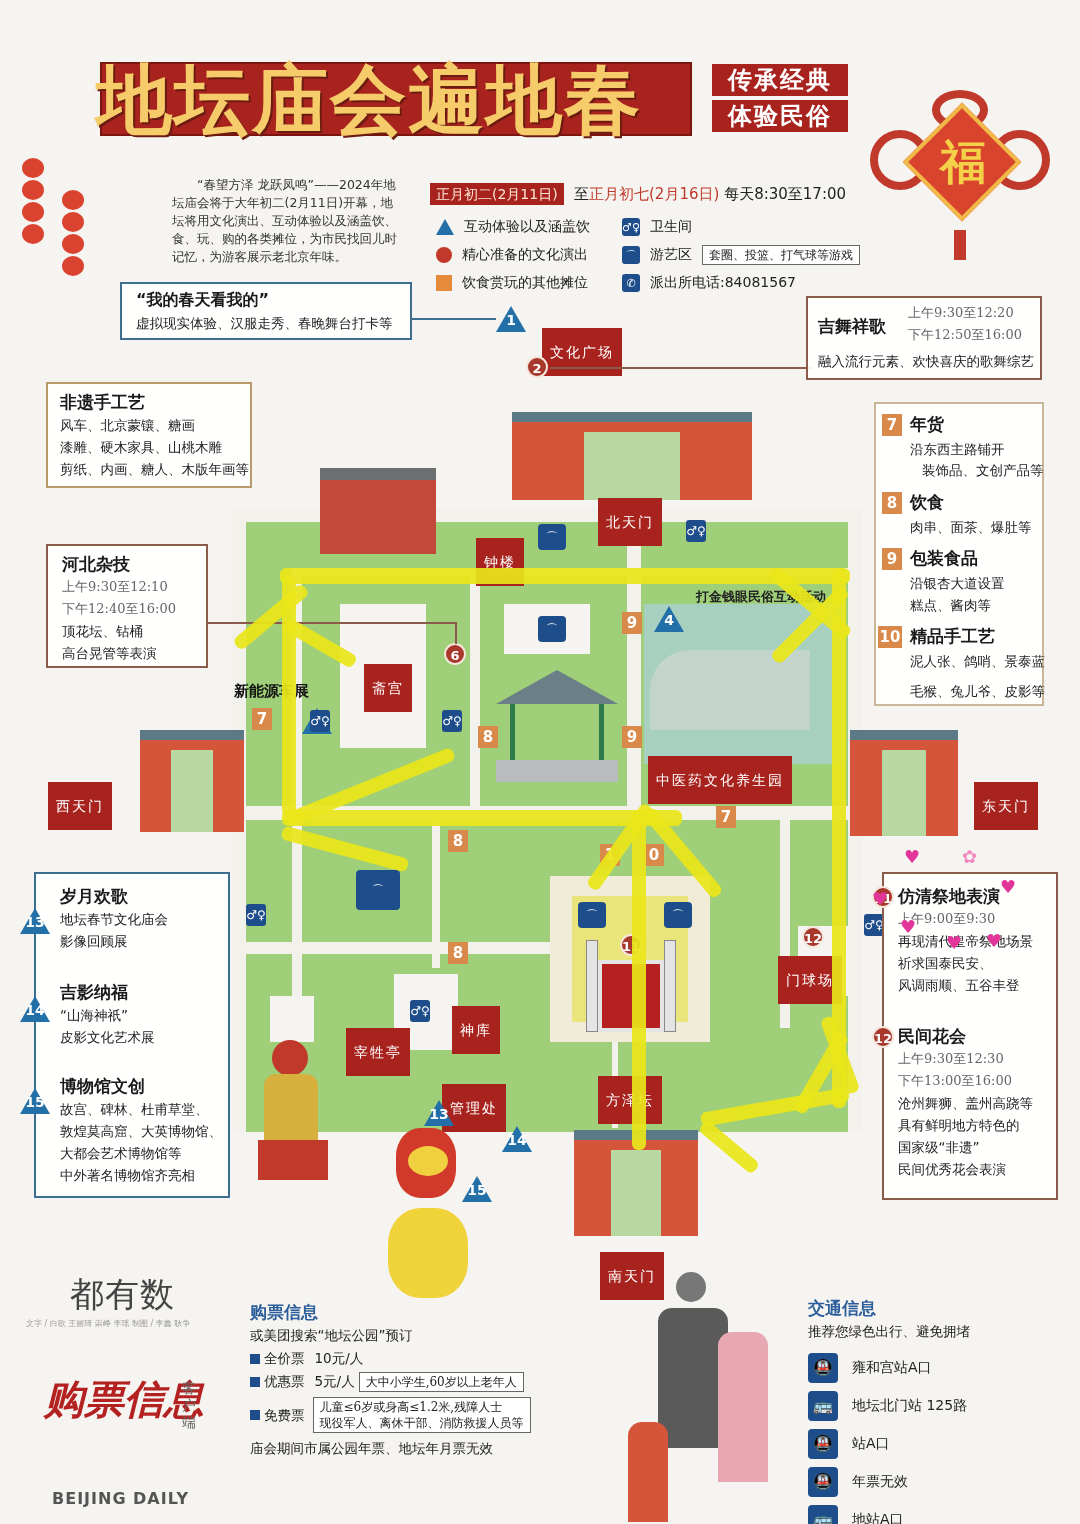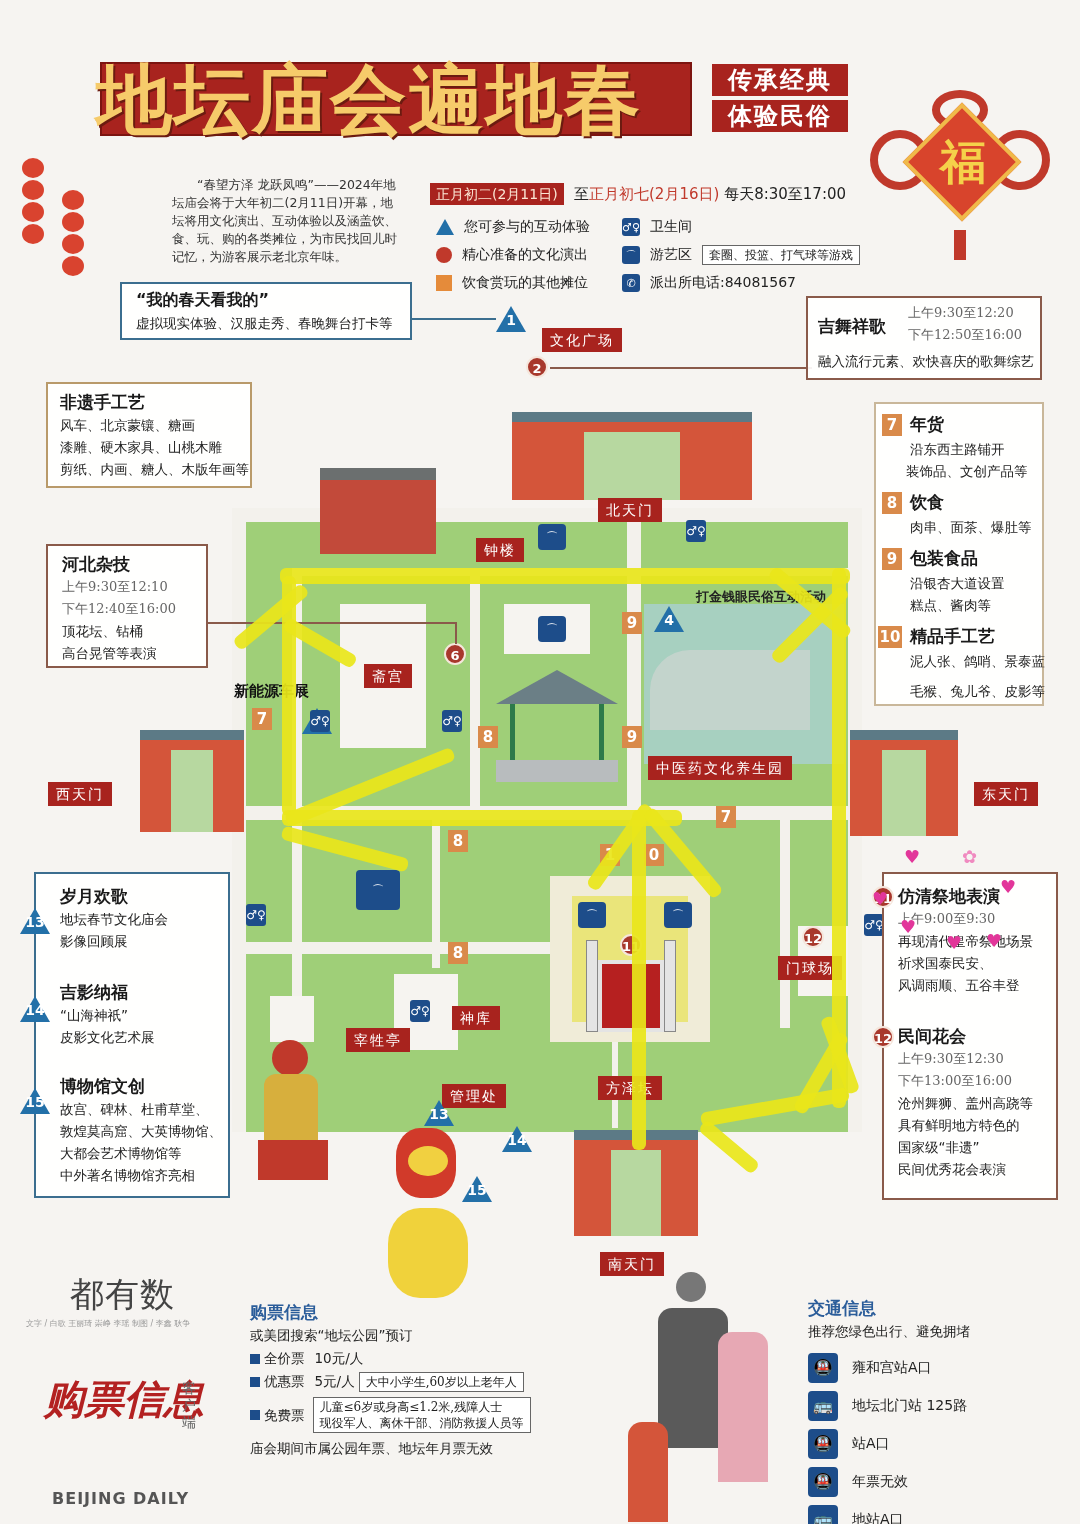--- a/index.html
+++ b/index.html
@@ -72,21 +72,21 @@
 
   
   .map-bg {
     left: 232px; top: 508px; width: 630px; height: 624px;
     background: #9fcf78;
   }
   .path { background: #f3f1ec; position: absolute; }
   .plaza { background: #f6f4f0; position: absolute; }
   .label-red {
     position: absolute; background: #a8231e; color: #fff;
-    font-family: "DejaVu Serif", serif; font-size: 14px; line-height: 24px; padding: 0 8px; letter-spacing: 2px; white-space: nowrap;
+    font-family: "DejaVu Serif", serif; font-size: 14px; line-height: 24px; padding: 12px 8px; letter-spacing: 2px; white-space: nowrap;
   }
   .gate {
     position: absolute; background: #d4553a; border-top: 10px solid #5c7a86;
   }
   .gate::after { content: ""; position: absolute; left: 30%; top: 10px; width: 40%; bottom: 0; background: #b7d8a0; }
   .wc { position: absolute; width: 20px; height: 22px; background: #1d4d8a; border-radius: 3px; color: #fff; font-size: 12px; text-align: center; line-height: 22px; }
   .game { position: absolute; width: 28px; height: 26px; background: #1d4d8a; border-radius: 4px; color: #fff; font-size: 12px; text-align: center; line-height: 26px; }
   .map-sq { position: absolute; }
 
   .yl { position: absolute; background: #e9e61a; border-radius: 6px; opacity: 0.92; }
@@ -148,21 +148,21 @@
 
 <div class="abs date-start">正月初二(2月11日)</div>
 <div class="abs date-rest">
   <span>至</span><span class="red">正月初七(2月16日)</span>
   <span>每天8:30至17:00</span>
 </div>
 
 <div class="abs" style="left:436px;top:216px;width:440px;">
   <div class="legend-item abs" style="left:0;top:0;">
     <span class="tri"></span>
-    <span>您可参与的互动体验</span>
+    <span>互动体验以及涵盖饮</span>
   </div>
   <div class="legend-item abs" style="left:0;top:28px;">
     <span class="dot"></span>
     <span>精心准备的文化演出</span>
   </div>
   <div class="legend-item abs" style="left:0;top:56px;">
     <span class="sq"></span>
     <span>饮食赏玩的其他摊位</span>
   </div>
   <div class="legend-item abs" style="left:186px;top:0;">
@@ -336,21 +336,21 @@
   <div class="tm">下午12:40至16:00</div>
   <div class="ln">顶花坛、钻桶</div>
   <div class="ln">高台晃管等表演</div>
 </div>
 
 <div class="abs box" style="left:874px;top:402px;width:170px;height:304px;padding:6px 0 0 18px;border-color:#c9b79a;">
   <div style="position:relative;height:78px;">
     <span class="num-sq" style="position:absolute;left:-12px;top:4px;">7</span>
     <h3 style="position:absolute;left:16px;top:2px;">年货</h3>
     <div class="ln" style="position:absolute;left:16px;top:28px;">沿东西主路铺开</div>
-    <div class="ln" style="position:absolute;left:12px;top:50px;">装饰品、文创产品等</div>
+    <div class="ln" style="position:absolute;left:28px;top:50px;font-family:Liberation Serif, serif;">装饰品、文创产品等</div>
   </div>
   <div style="position:relative;height:56px;">
     <span class="num-sq" style="position:absolute;left:-12px;top:4px;">8</span>
     <h3 style="position:absolute;left:16px;top:2px;">饮食</h3>
     <div class="ln" style="position:absolute;left:16px;top:28px;">肉串、面茶、爆肚等</div>
   </div>
   <div style="position:relative;height:78px;">
     <span class="num-sq" style="position:absolute;left:-12px;top:4px;">9</span>
     <h3 style="position:absolute;left:16px;top:2px;">包装食品</h3>
     <div class="ln" style="position:absolute;left:16px;top:28px;">沿银杏大道设置</div>

